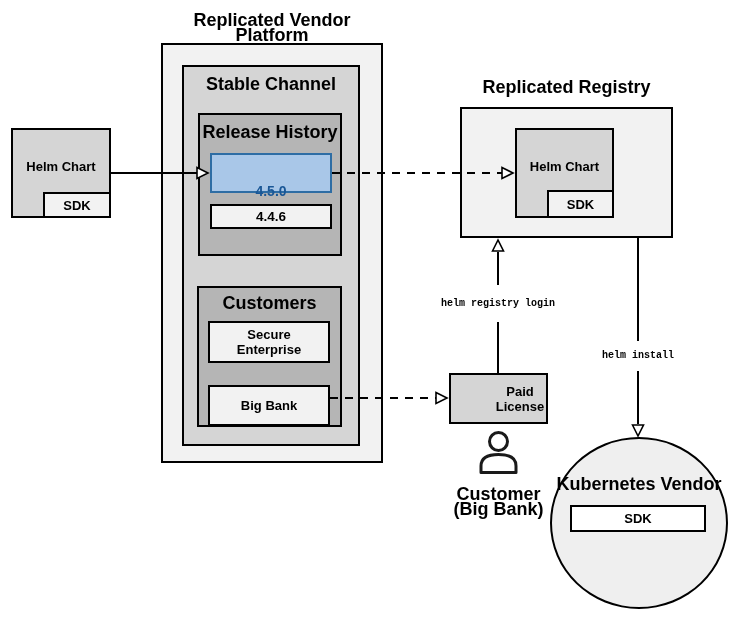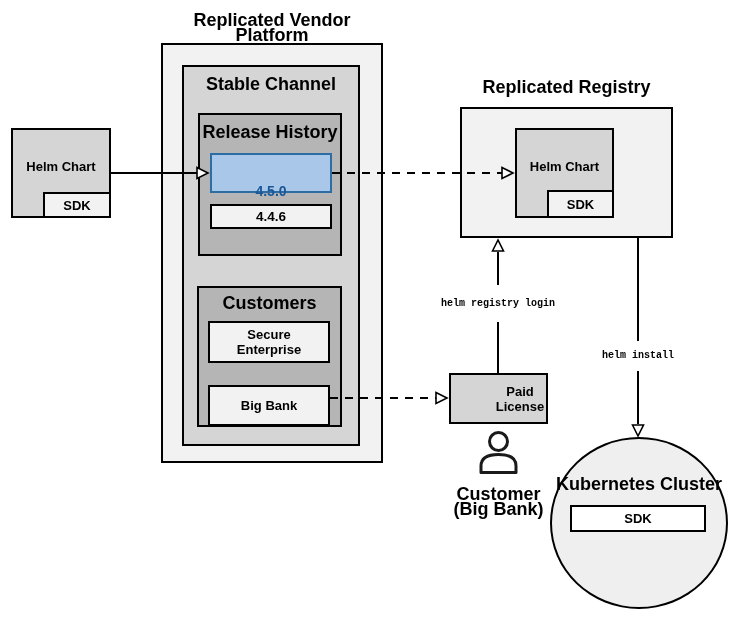--- a/index.html
+++ b/index.html
@@ -76,21 +76,21 @@
 
   <div class="abs title" style="left:448px;top:487px;width:101px;">
     <div>Customer</div>
     <div>(Big Bank)</div>
   </div>
 
   <div class="abs mono" style="left:390px;top:295px;width:216px;">helm registry login</div>
   <div class="abs mono" style="left:570px;top:347px;width:136px;">helm install</div>
 
   <div class="abs circle" style="left:550px;top:437px;width:178px;height:172px;">
-    <div class="abs title" style="left:0;top:38px;width:174px;">Kubernetes Cluster</div>
+    <div class="abs title" style="left:0;top:38px;width:174px;">Kubernetes Vendor</div>
     <div class="abs box ctr" style="left:18px;top:66px;width:136px;height:27px;background:#ffffff;">
       <span class="lbl">SDK</span>
     </div>
   </div>
 
   <svg id="overlay" viewBox="0 0 747 634" xmlns="http://www.w3.org/2000/svg">
 
     <line x1="111" y1="173" x2="197" y2="173" stroke="#000" stroke-width="2"></line>
     <polygon points="197,167.5 208,173 197,178.5" fill="#ffffff" stroke="#000" stroke-width="1.6"></polygon>
 

